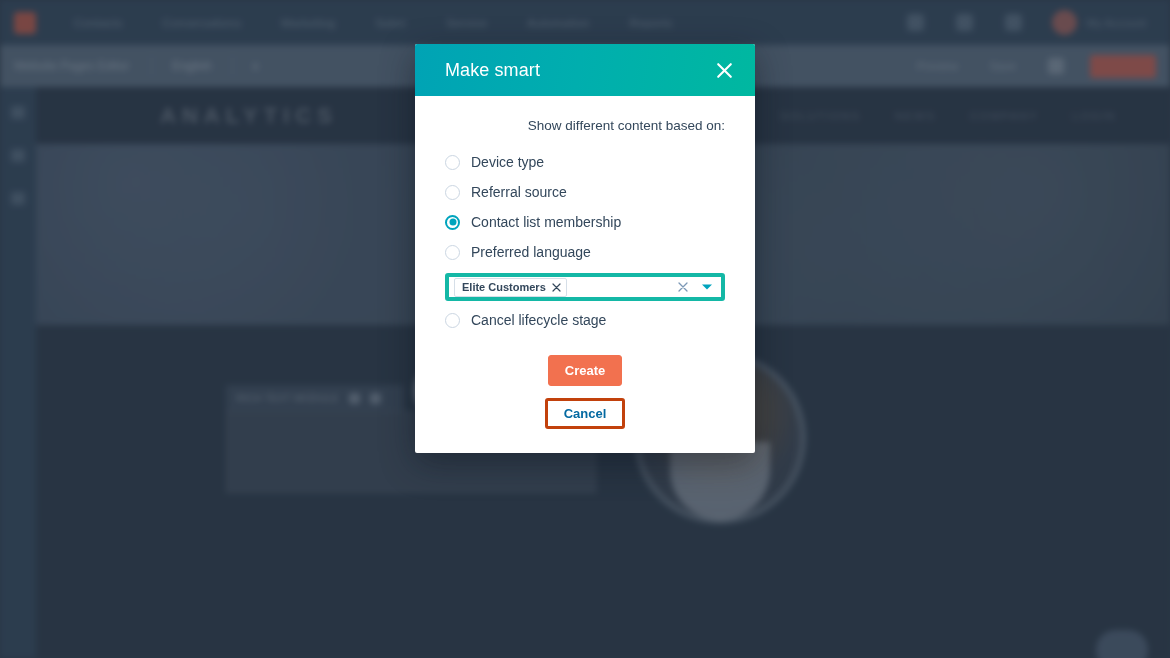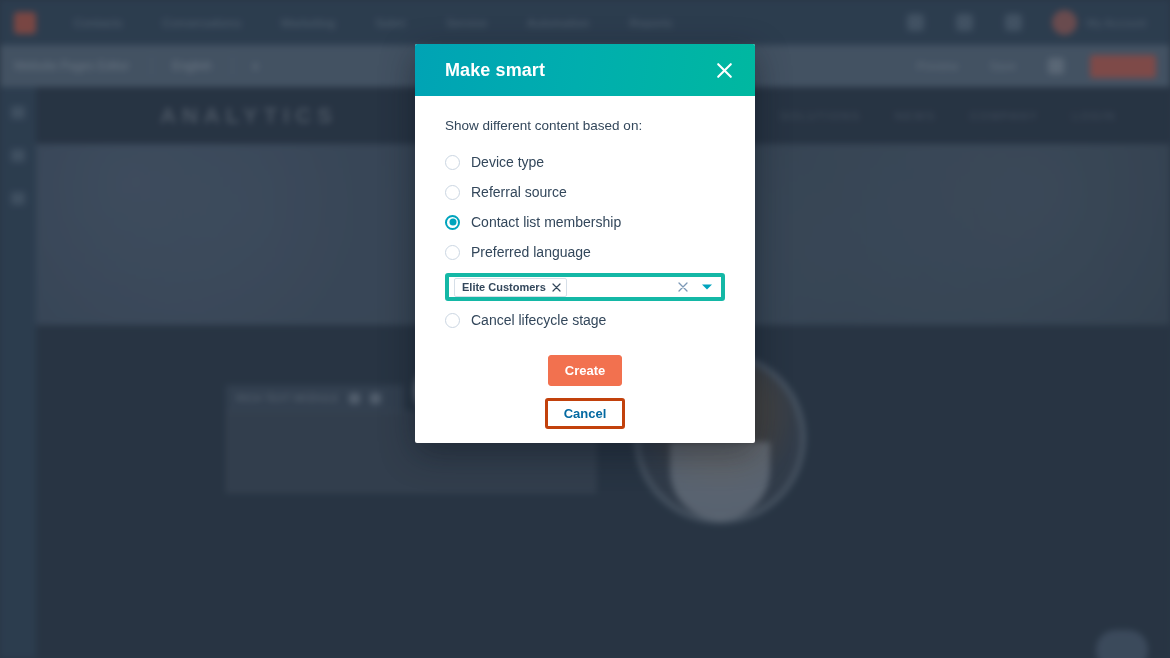--- a/index.html
+++ b/index.html
@@ -325,34 +325,35 @@
     height: 52px;
     background: linear-gradient(100deg, #00a3b5 0%, #00aeae 48%, #00b8a0 100%);
     display: flex;
     align-items: center;
     justify-content: space-between;
     padding: 0 18px 0 30px;
   }
   .modal-title {
     color: #ffffff;
     font-size: 18px;
-    font-weight: 700;
+    font-weight: 400;
     letter-spacing: .1px;
   }
   .modal-close {
     width: 26px; height: 26px;
     display: flex;
     align-items: center;
     justify-content: center;
     cursor: pointer;
   }
   .modal-close svg { display: block; }
 
   .modal-body {
-    padding: 22px 30px 14px 30px;
+    padding: 22px 30px 24px 30px;
+    text-align: right;
   }
   .modal-subtitle {
     font-size: 13.5px;
     color: #33475b;
     margin-bottom: 14px;
   }
 
   .radio-row {
     display: flex;
     align-items: center;

